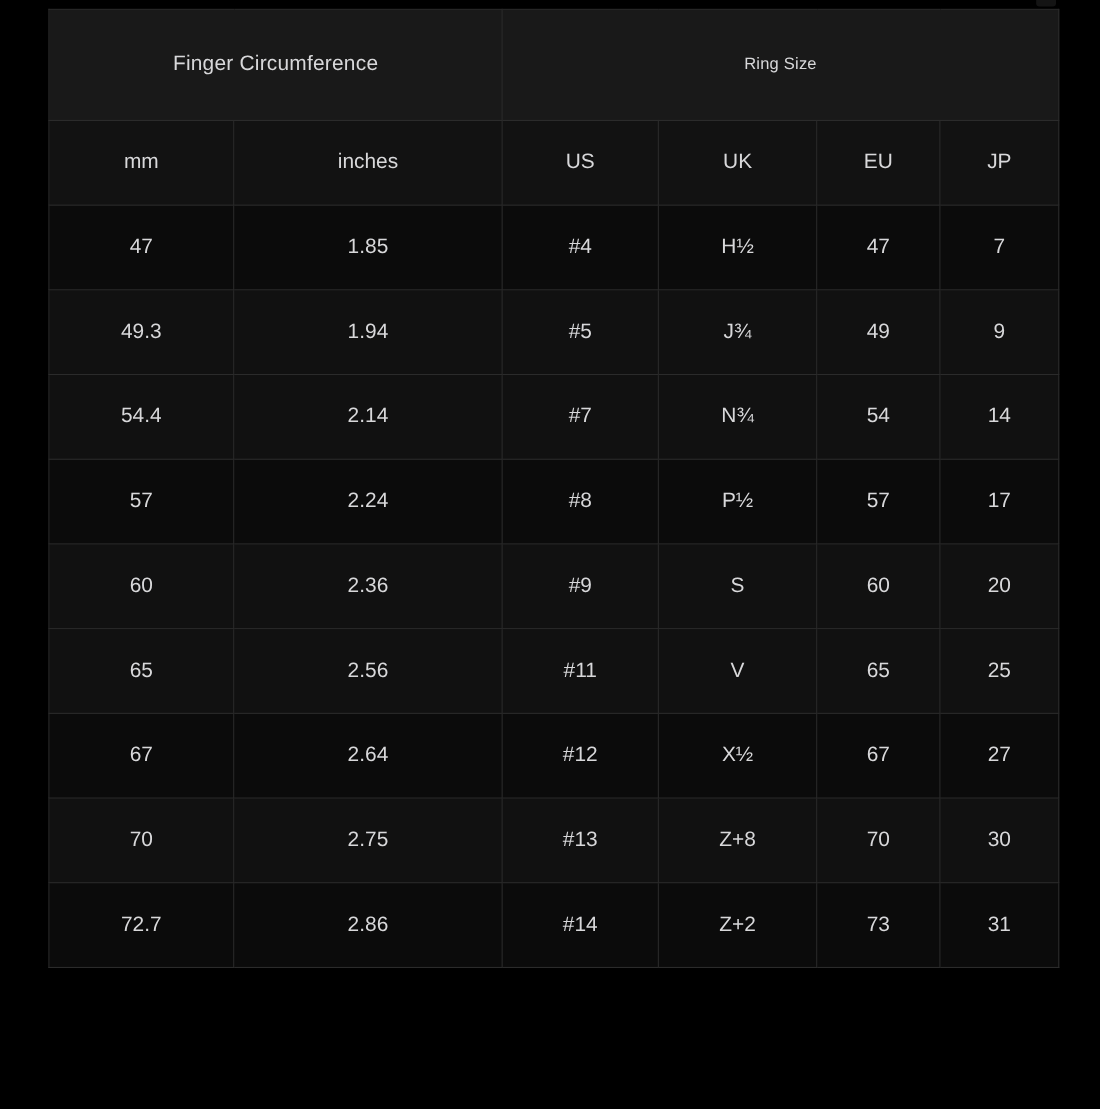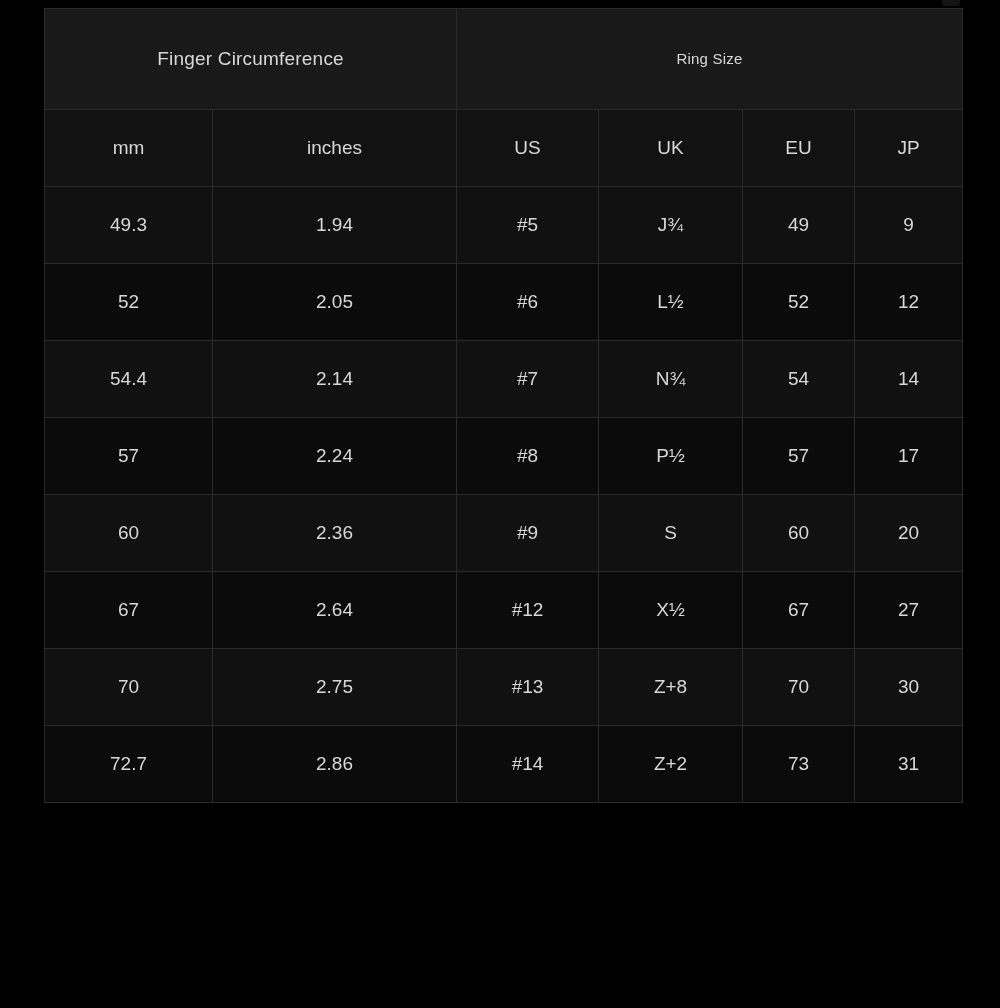--- a/index.html
+++ b/index.html
@@ -108,35 +108,35 @@
         <tr class="sub-row">
           <td>mm</td>
           <td>inches</td>
           <td>US</td>
           <td>UK</td>
           <td>EU</td>
           <td>JP</td>
         </tr>
       </thead>
       <tbody>
+        <tr class="data-row">
+          <td>47</td>
+          <td>1.85</td>
+          <td>#4</td>
+          <td>H½</td>
+          <td>47</td>
+          <td>7</td>
+        </tr>
         <tr class="data-row alt">
           <td>49.3</td>
           <td>1.94</td>
           <td>#5</td>
           <td>J¾</td>
           <td>49</td>
           <td>9</td>
-        </tr>
-        <tr class="data-row">
-          <td>52</td>
-          <td>2.05</td>
-          <td>#6</td>
-          <td>L½</td>
-          <td>52</td>
-          <td>12</td>
         </tr>
         <tr class="data-row alt">
           <td>54.4</td>
           <td>2.14</td>
           <td>#7</td>
           <td>N¾</td>
           <td>54</td>
           <td>14</td>
         </tr>
         <tr class="data-row">
@@ -147,20 +147,28 @@
           <td>57</td>
           <td>17</td>
         </tr>
         <tr class="data-row alt">
           <td>60</td>
           <td>2.36</td>
           <td>#9</td>
           <td>S</td>
           <td>60</td>
           <td>20</td>
+        </tr>
+        <tr class="data-row alt">
+          <td>65</td>
+          <td>2.56</td>
+          <td>#11</td>
+          <td>V</td>
+          <td>65</td>
+          <td>25</td>
         </tr>
         <tr class="data-row">
           <td>67</td>
           <td>2.64</td>
           <td>#12</td>
           <td>X½</td>
           <td>67</td>
           <td>27</td>
         </tr>
         <tr class="data-row alt">

